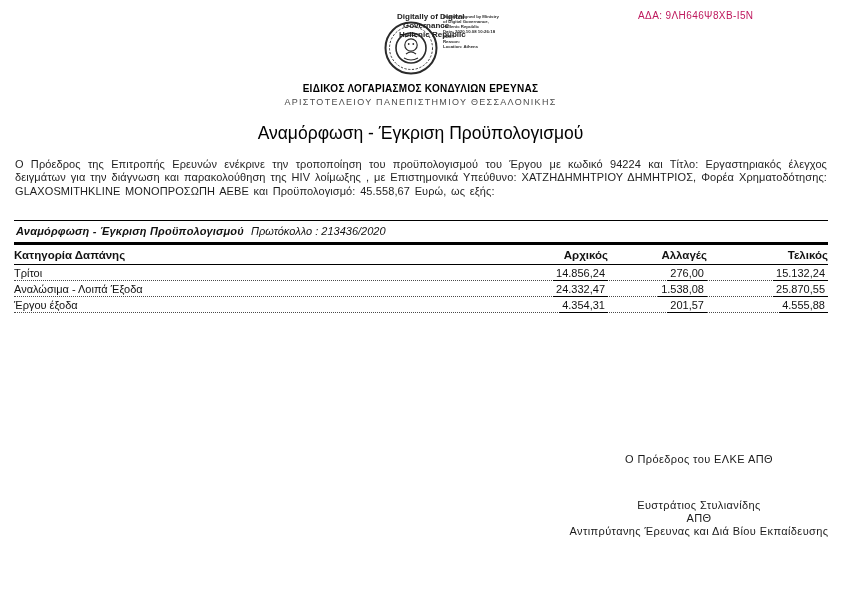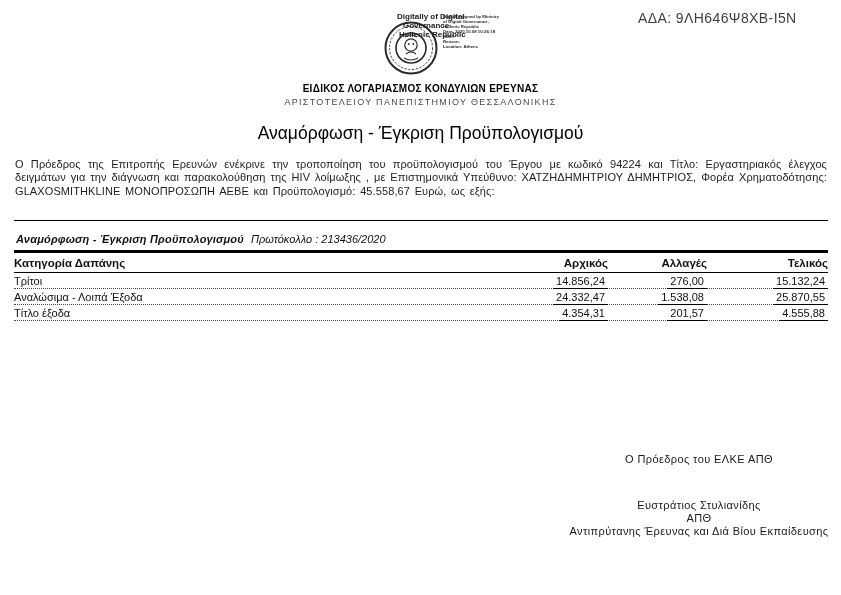--- a/index.html
+++ b/index.html
@@ -3,21 +3,21 @@
 <meta charset="utf-8">
 <style>
   html,body{margin:0;padding:0;}
   body{
     width:841px;height:595px;background:#ffffff;position:relative;
     font-family:"Liberation Sans", sans-serif;color:#111;overflow:hidden;
   }
   
   .ada{
     position:absolute;top:10px;left:638px;width:200px;
-    font-size:14px;letter-spacing:.4px;color:#404040;white-space:nowrap;
+    font-size:10px;letter-spacing:.4px;color:#be185d;white-space:nowrap;
   }
   
   .stamp{position:absolute;left:384px;top:12px;width:140px;height:66px;}
   .seal{position:absolute;left:0;top:9px;width:54px;height:54px;z-index:1;}
   .ministry{
     position:absolute;left:13px;top:0;z-index:2;
     font-size:8px;font-weight:bold;line-height:9px;color:#1c1c1c;white-space:nowrap;
   }
   .ministry .m2{padding-left:6px;}
   .ministry .m3{padding-left:2px;}
@@ -38,21 +38,21 @@
   
   .intro{
     position:absolute;top:158px;left:15px;width:812px;
     font-size:11px;line-height:13.3px;text-align:justify;color:#1e1e1e;
     letter-spacing:.1px;word-spacing:1.5px;
   }
   
   .btable{position:absolute;top:220px;left:14px;width:814px;font-size:11px;}
   .section-head{
     border-top:1px solid #000;border-bottom:3px solid #000;
-    padding:12px 2px 5px 2px;
+    padding:4px 2px 5px 2px;
   }
   .section-head .st{font-weight:bold;font-style:italic;letter-spacing:.2px;}
   .section-head .pr{font-style:italic;margin-left:4px;}
   .cols,.trow{display:flex;align-items:flex-end;}
   .cols{font-weight:bold;font-size:11.5px;padding:4px 0 3px 0;border-bottom:1px solid #000;}
   .c-cat{flex:1;text-align:left;}
   .c-n1{width:100px;text-align:right;}
   .c-n2{width:99px;text-align:right;}
   .c-n3{width:121px;text-align:right;}
   .trow{border-bottom:1px dotted #4a4a4a;padding-top:2px;line-height:13px;}
@@ -124,21 +124,21 @@
     <div class="c-n2"><span class="num">276,00</span></div>
     <div class="c-n3"><span class="num">15.132,24</span></div>
   </div>
   <div class="trow">
     <div class="c-cat">Αναλώσιμα - Λοιπά Έξοδα</div>
     <div class="c-n1"><span class="num">24.332,47</span></div>
     <div class="c-n2"><span class="num">1.538,08</span></div>
     <div class="c-n3"><span class="num">25.870,55</span></div>
   </div>
   <div class="trow">
-    <div class="c-cat">Τίτλο έξοδα</div>
+    <div class="c-cat">Έργου έξοδα</div>
     <div class="c-n1"><span class="num">4.354,31</span></div>
     <div class="c-n2"><span class="num">201,57</span></div>
     <div class="c-n3"><span class="num">4.555,88</span></div>
   </div>
 </div>
 
 <div class="sigblock">
   <div>Ο Πρόεδρος του ΕΛΚΕ ΑΠΘ</div>
   <div class="sig-gap"></div>
   <div>Ευστράτιος Στυλιανίδης</div>

